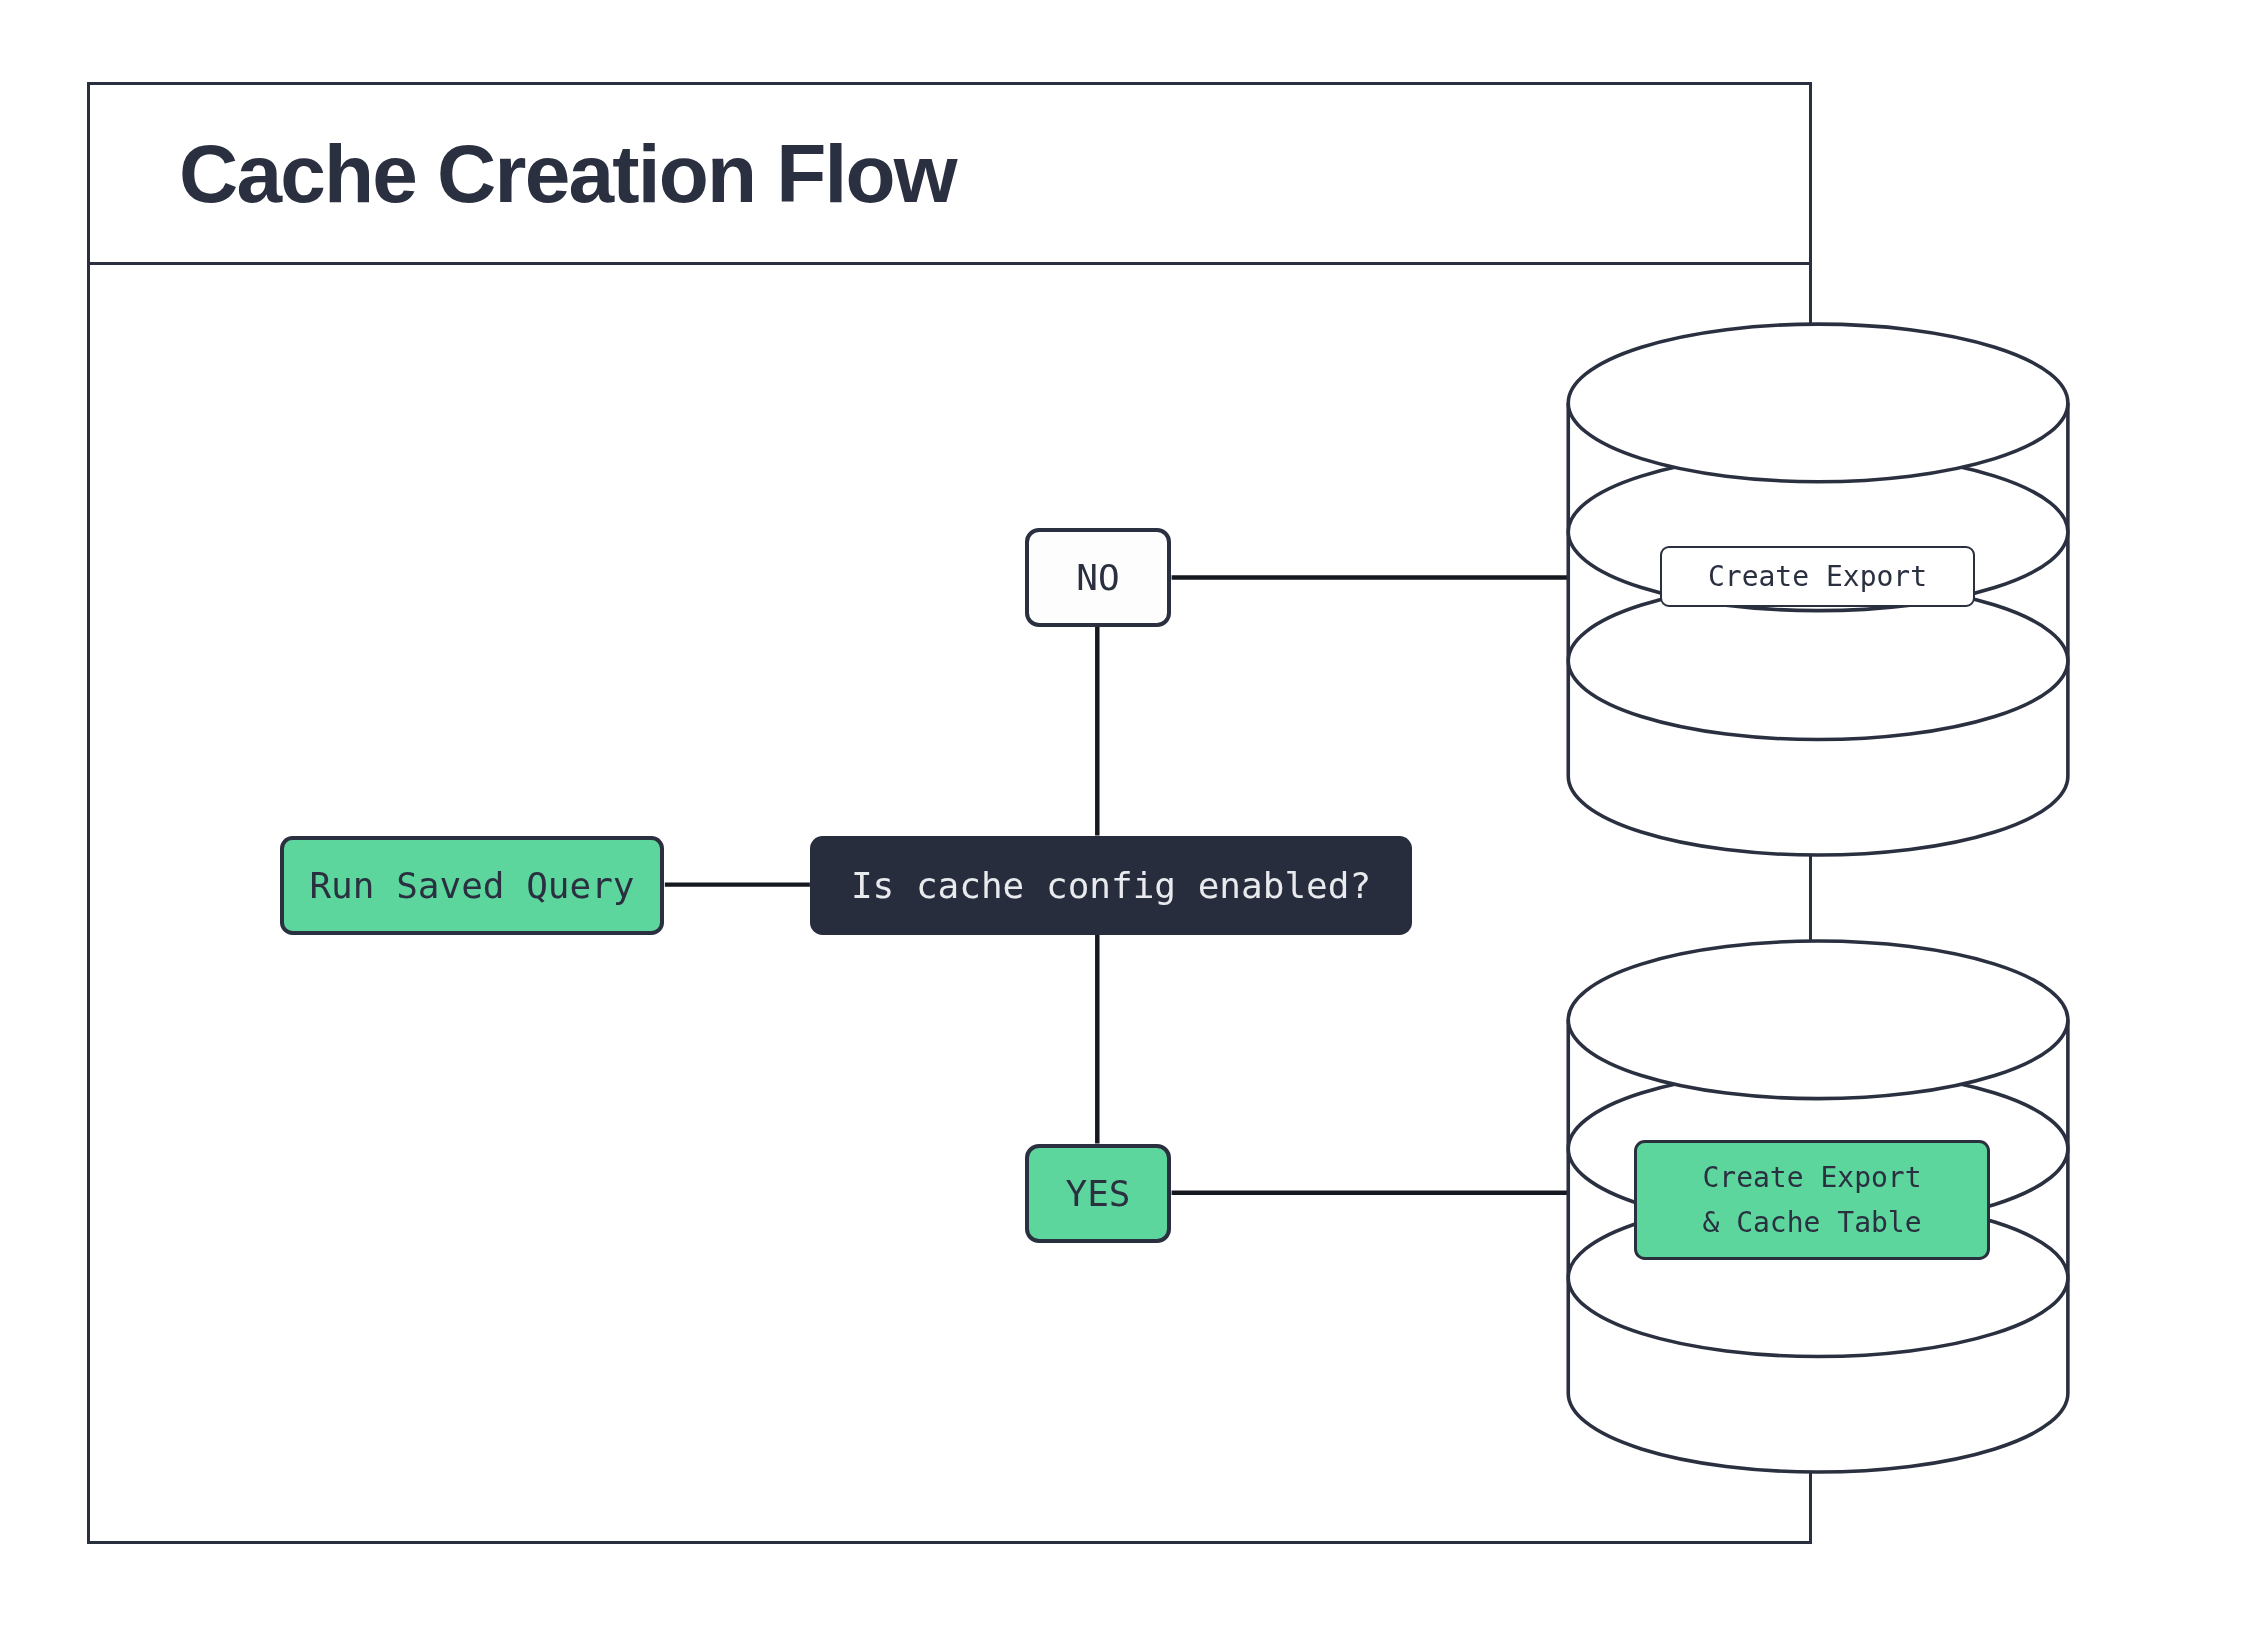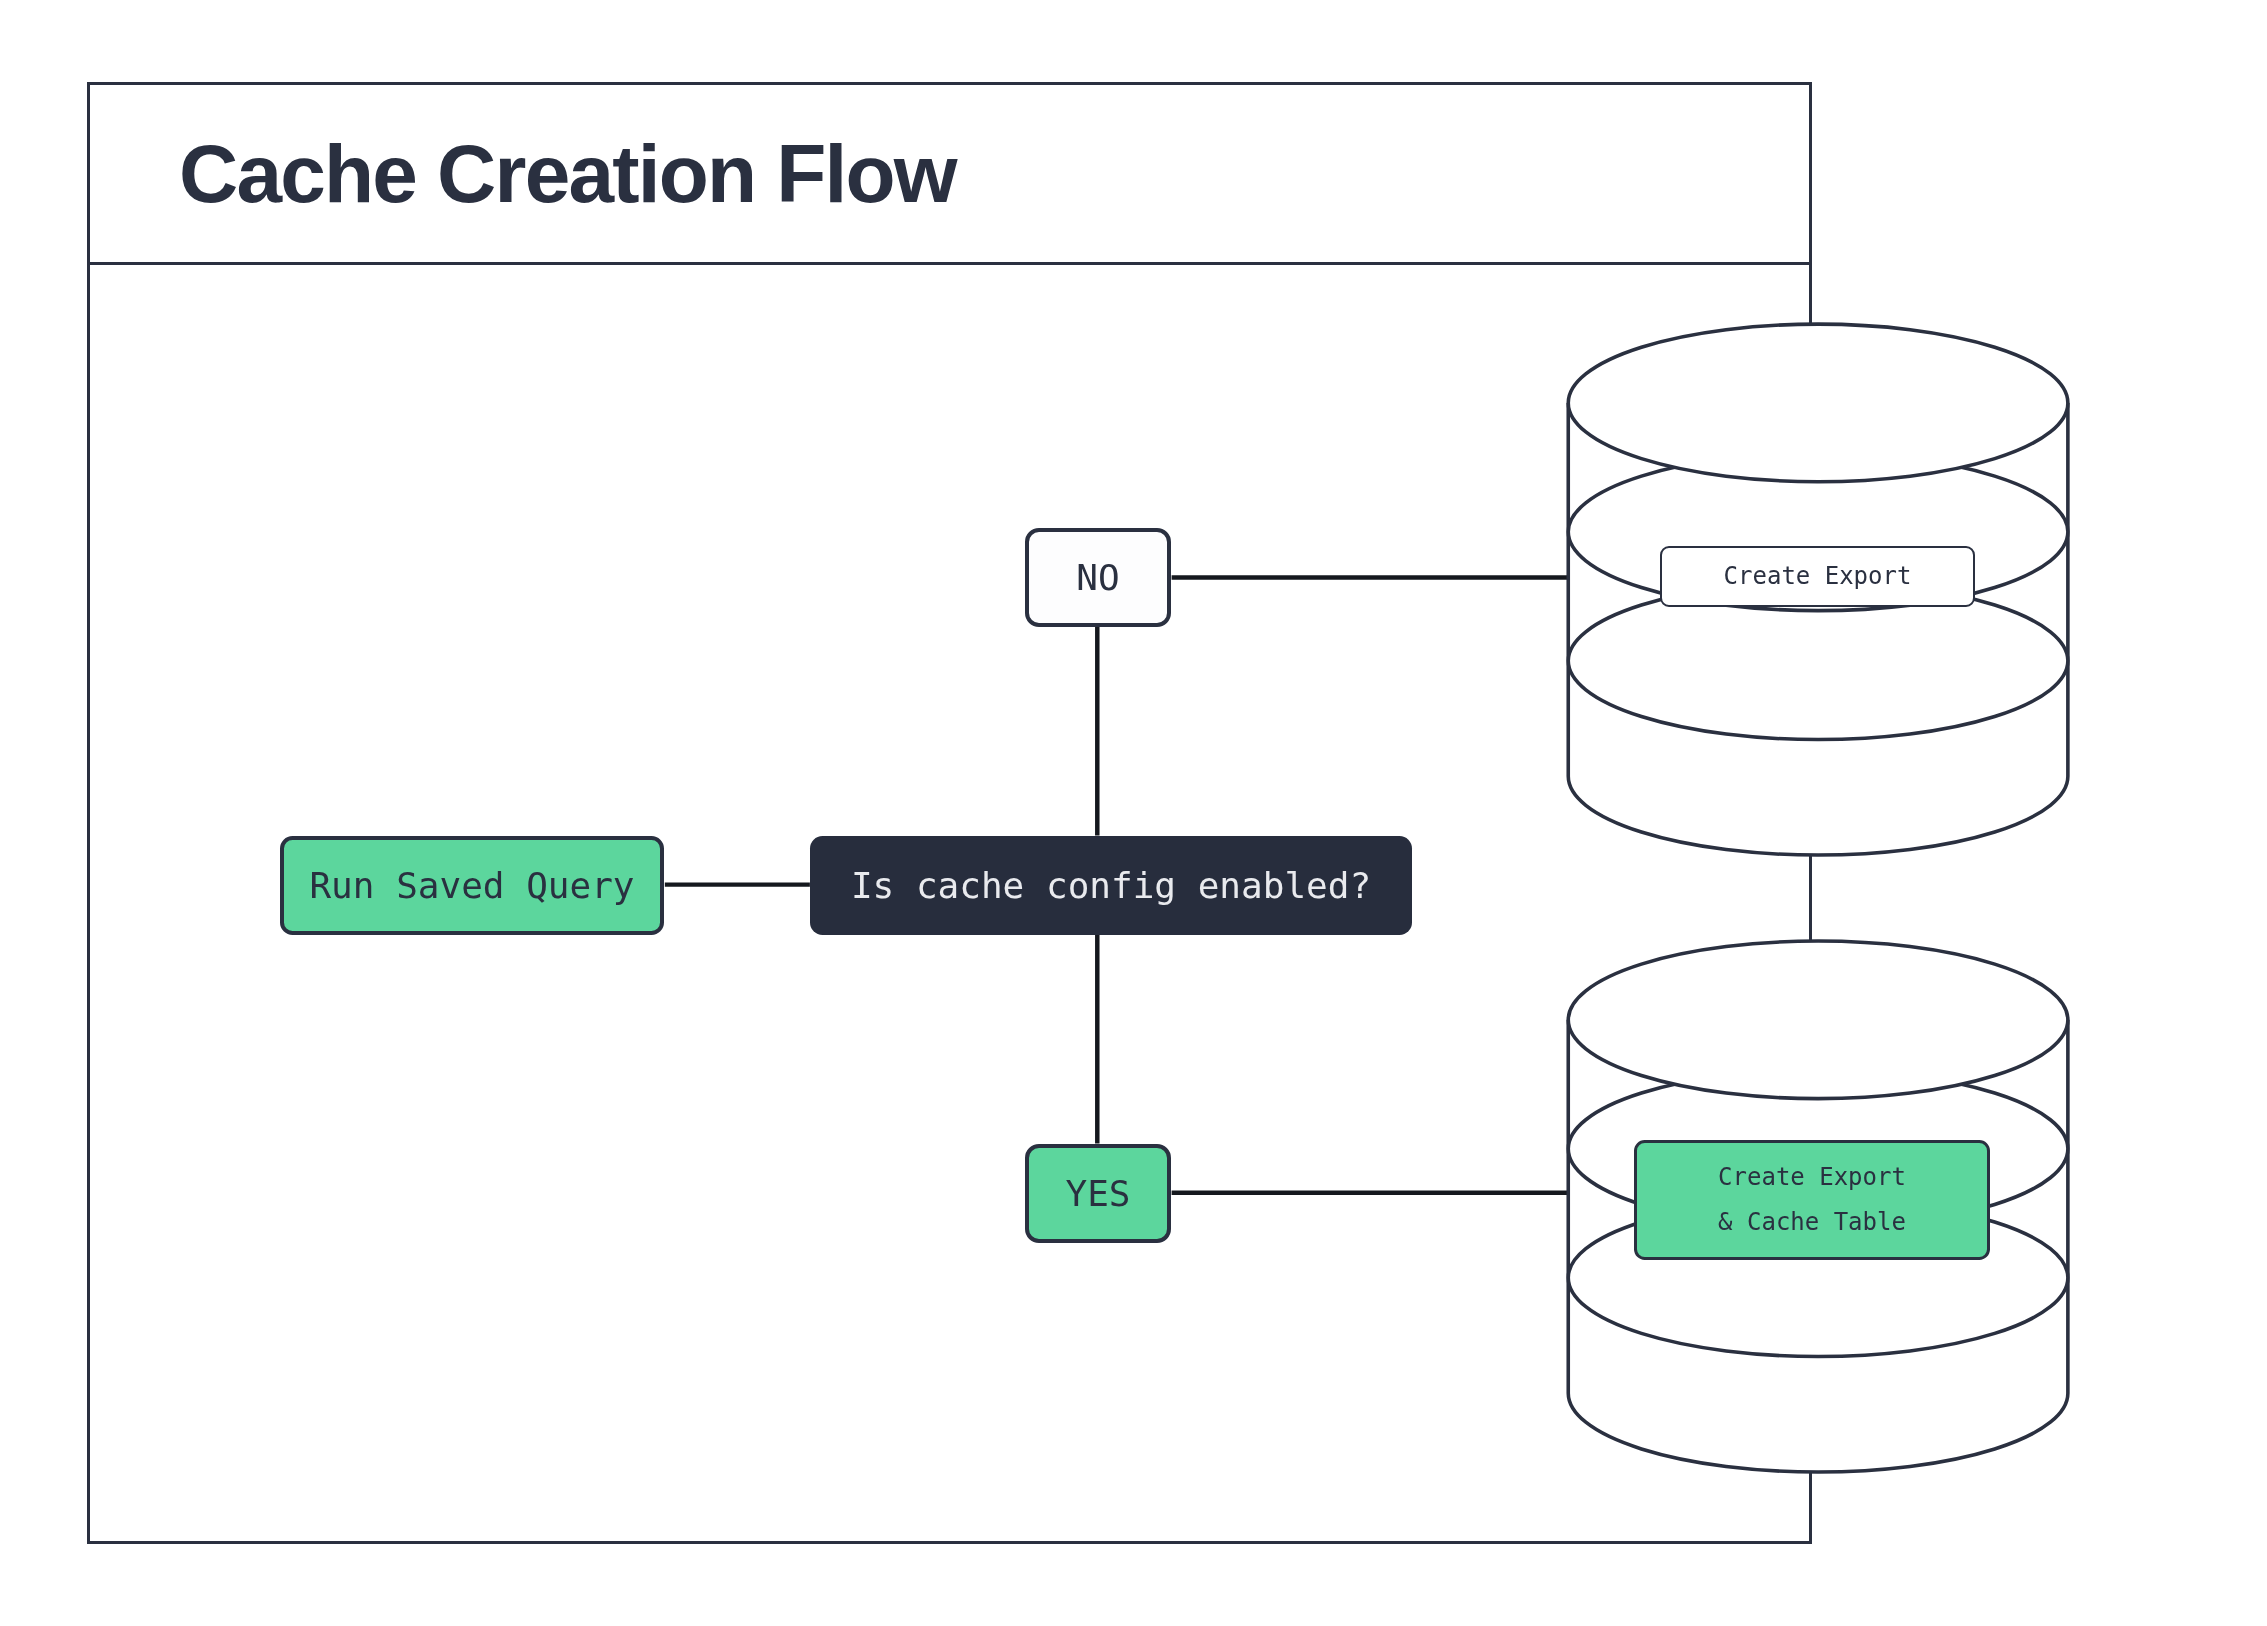--- a/index.html
+++ b/index.html
@@ -59,21 +59,21 @@
   .node--branch{
     border:4.5px solid var(--ink);
     border-radius:14px;
   }
   .node--branch.white{background:#fdfdfe;}
   .node--branch.green{background:var(--green);}
   .dblabel{
     position:absolute;
     display:flex;flex-direction:column;align-items:center;justify-content:center;
     font-family:"DejaVu Sans Mono","Liberation Mono",monospace;
-    font-size:24px;line-height:45px;
+    font-size:28px;line-height:45px;
     color:var(--ink);
     white-space:nowrap;
   }
   .dblabel--white{
     background:#ffffff;
     border:2.7px solid var(--ink);
     border-radius:9px;
   }
   .dblabel--green{
     background:var(--green);

